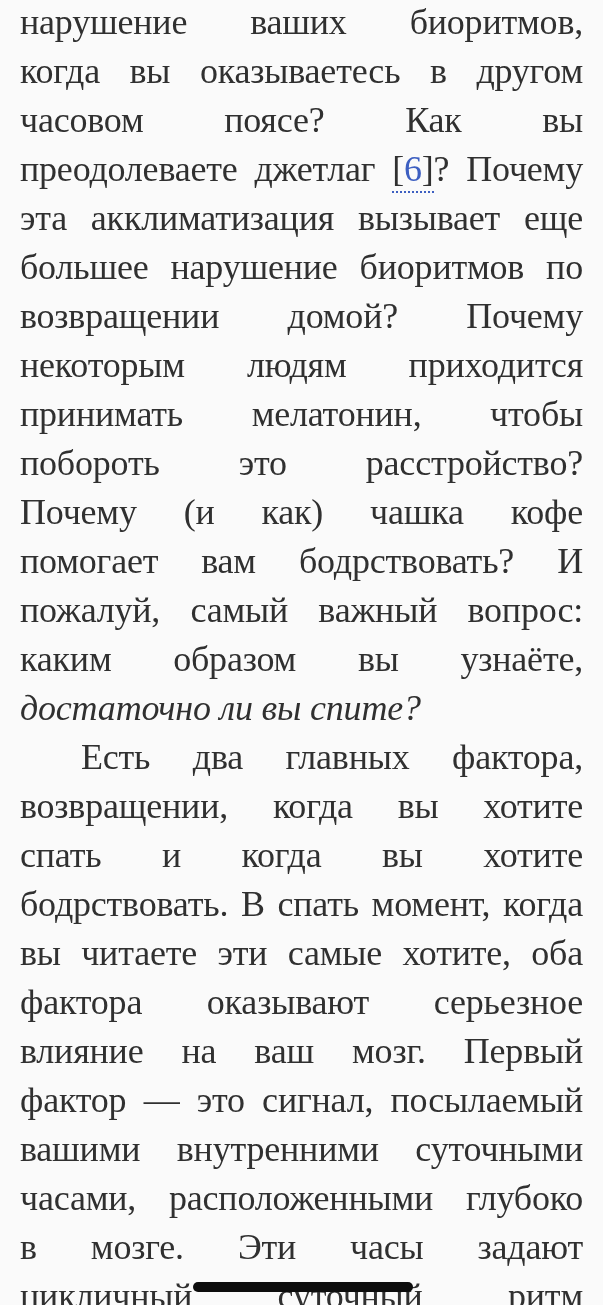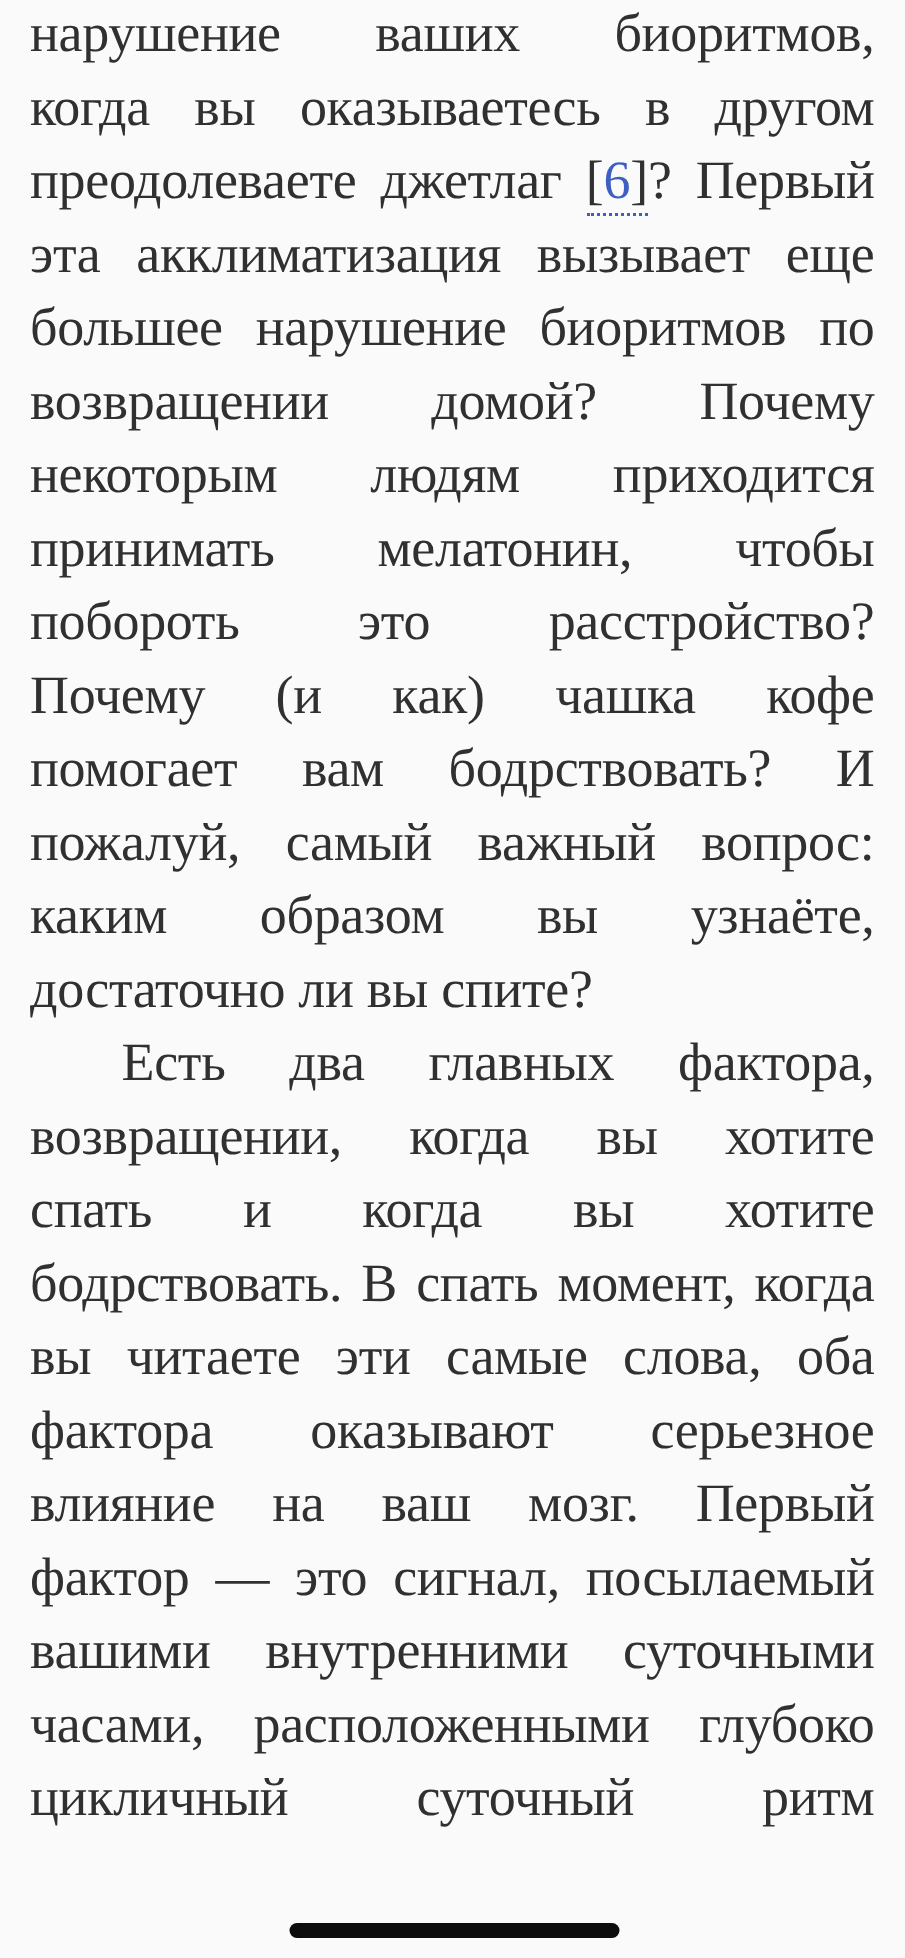--- a/index.html
+++ b/index.html
@@ -37,20 +37,21 @@
   .line.aj{
     text-align:justify;
     text-align-last:justify;
     white-space:normal;
   }
   
   .line.al{
     text-align:left;
     text-align-last:left;
     white-space:normal;
+    font-style:italic;
   }
   .line.ind{ text-indent:61px; }
   .fnlink{
     border-bottom:2px dotted var(--link);
     padding-bottom:2px;
     cursor:pointer;
   }
   .fnlink .brk{ color:var(--ink); }
   .fnlink .num{ color:var(--link); }
   .annotation-bar{
@@ -59,41 +60,43 @@
   }
 </style>
 </head>
 <body>
 
 <div class="page">
   <div class="text-column">
       <div>
         <div class="line aj">нарушение ваших биоритмов,</div>
         <div class="line aj">когда вы оказываетесь в другом</div>
-        <div class="line aj"><span>преодолеваете джетлаг </span><span class="fnlink"><span class="brk">[</span><span class="num">6</span><span class="brk">]</span></span><span>? Первый</span></div>
+        <div class="line aj">часовом поясе? Как вы</div>
+        <div class="line aj"><span>преодолеваете джетлаг </span><span class="fnlink"><span class="brk">[</span><span class="num">6</span><span class="brk">]</span></span><span>? Почему</span></div>
         <div class="line aj">эта акклиматизация вызывает еще</div>
         <div class="line aj">большее нарушение биоритмов по</div>
         <div class="line aj">возвращении домой? Почему</div>
         <div class="line aj">некоторым людям приходится</div>
         <div class="line aj">принимать мелатонин, чтобы</div>
         <div class="line aj">побороть это расстройство?</div>
         <div class="line aj">Почему (и как) чашка кофе</div>
         <div class="line aj">помогает вам бодрствовать? И</div>
         <div class="line aj">пожалуй, самый важный вопрос:</div>
         <div class="line aj">каким образом вы узнаёте,</div>
         <div class="line al">достаточно ли вы спите?</div>
       </div>
       <div>
         <div class="line aj ind">Есть два главных фактора,</div>
         <div class="line aj">возвращении, когда вы хотите</div>
         <div class="line aj">спать и когда вы хотите</div>
         <div class="line aj">бодрствовать. В спать момент, когда</div>
-        <div class="line aj">вы читаете эти самые слова, оба</div>
+        <div class="line aj">вы читаете эти самые хотите, оба</div>
         <div class="line aj">фактора оказывают серьезное</div>
         <div class="line aj">влияние на ваш мозг. Первый</div>
         <div class="line aj">фактор — это сигнал, посылаемый</div>
         <div class="line aj">вашими внутренними суточными</div>
         <div class="line aj">часами, расположенными глубоко</div>
+        <div class="line aj">в мозге. Эти часы задают</div>
         <div class="line aj">цикличный суточный ритм</div>
       </div>
     </div>
   <div class="annotation-bar" style="left: 193px; top: 1282px; width: 220px; height: 10px; border-radius: 5px; background: rgb(13, 13, 13);"></div>
 </div>
 
 </body></html>

